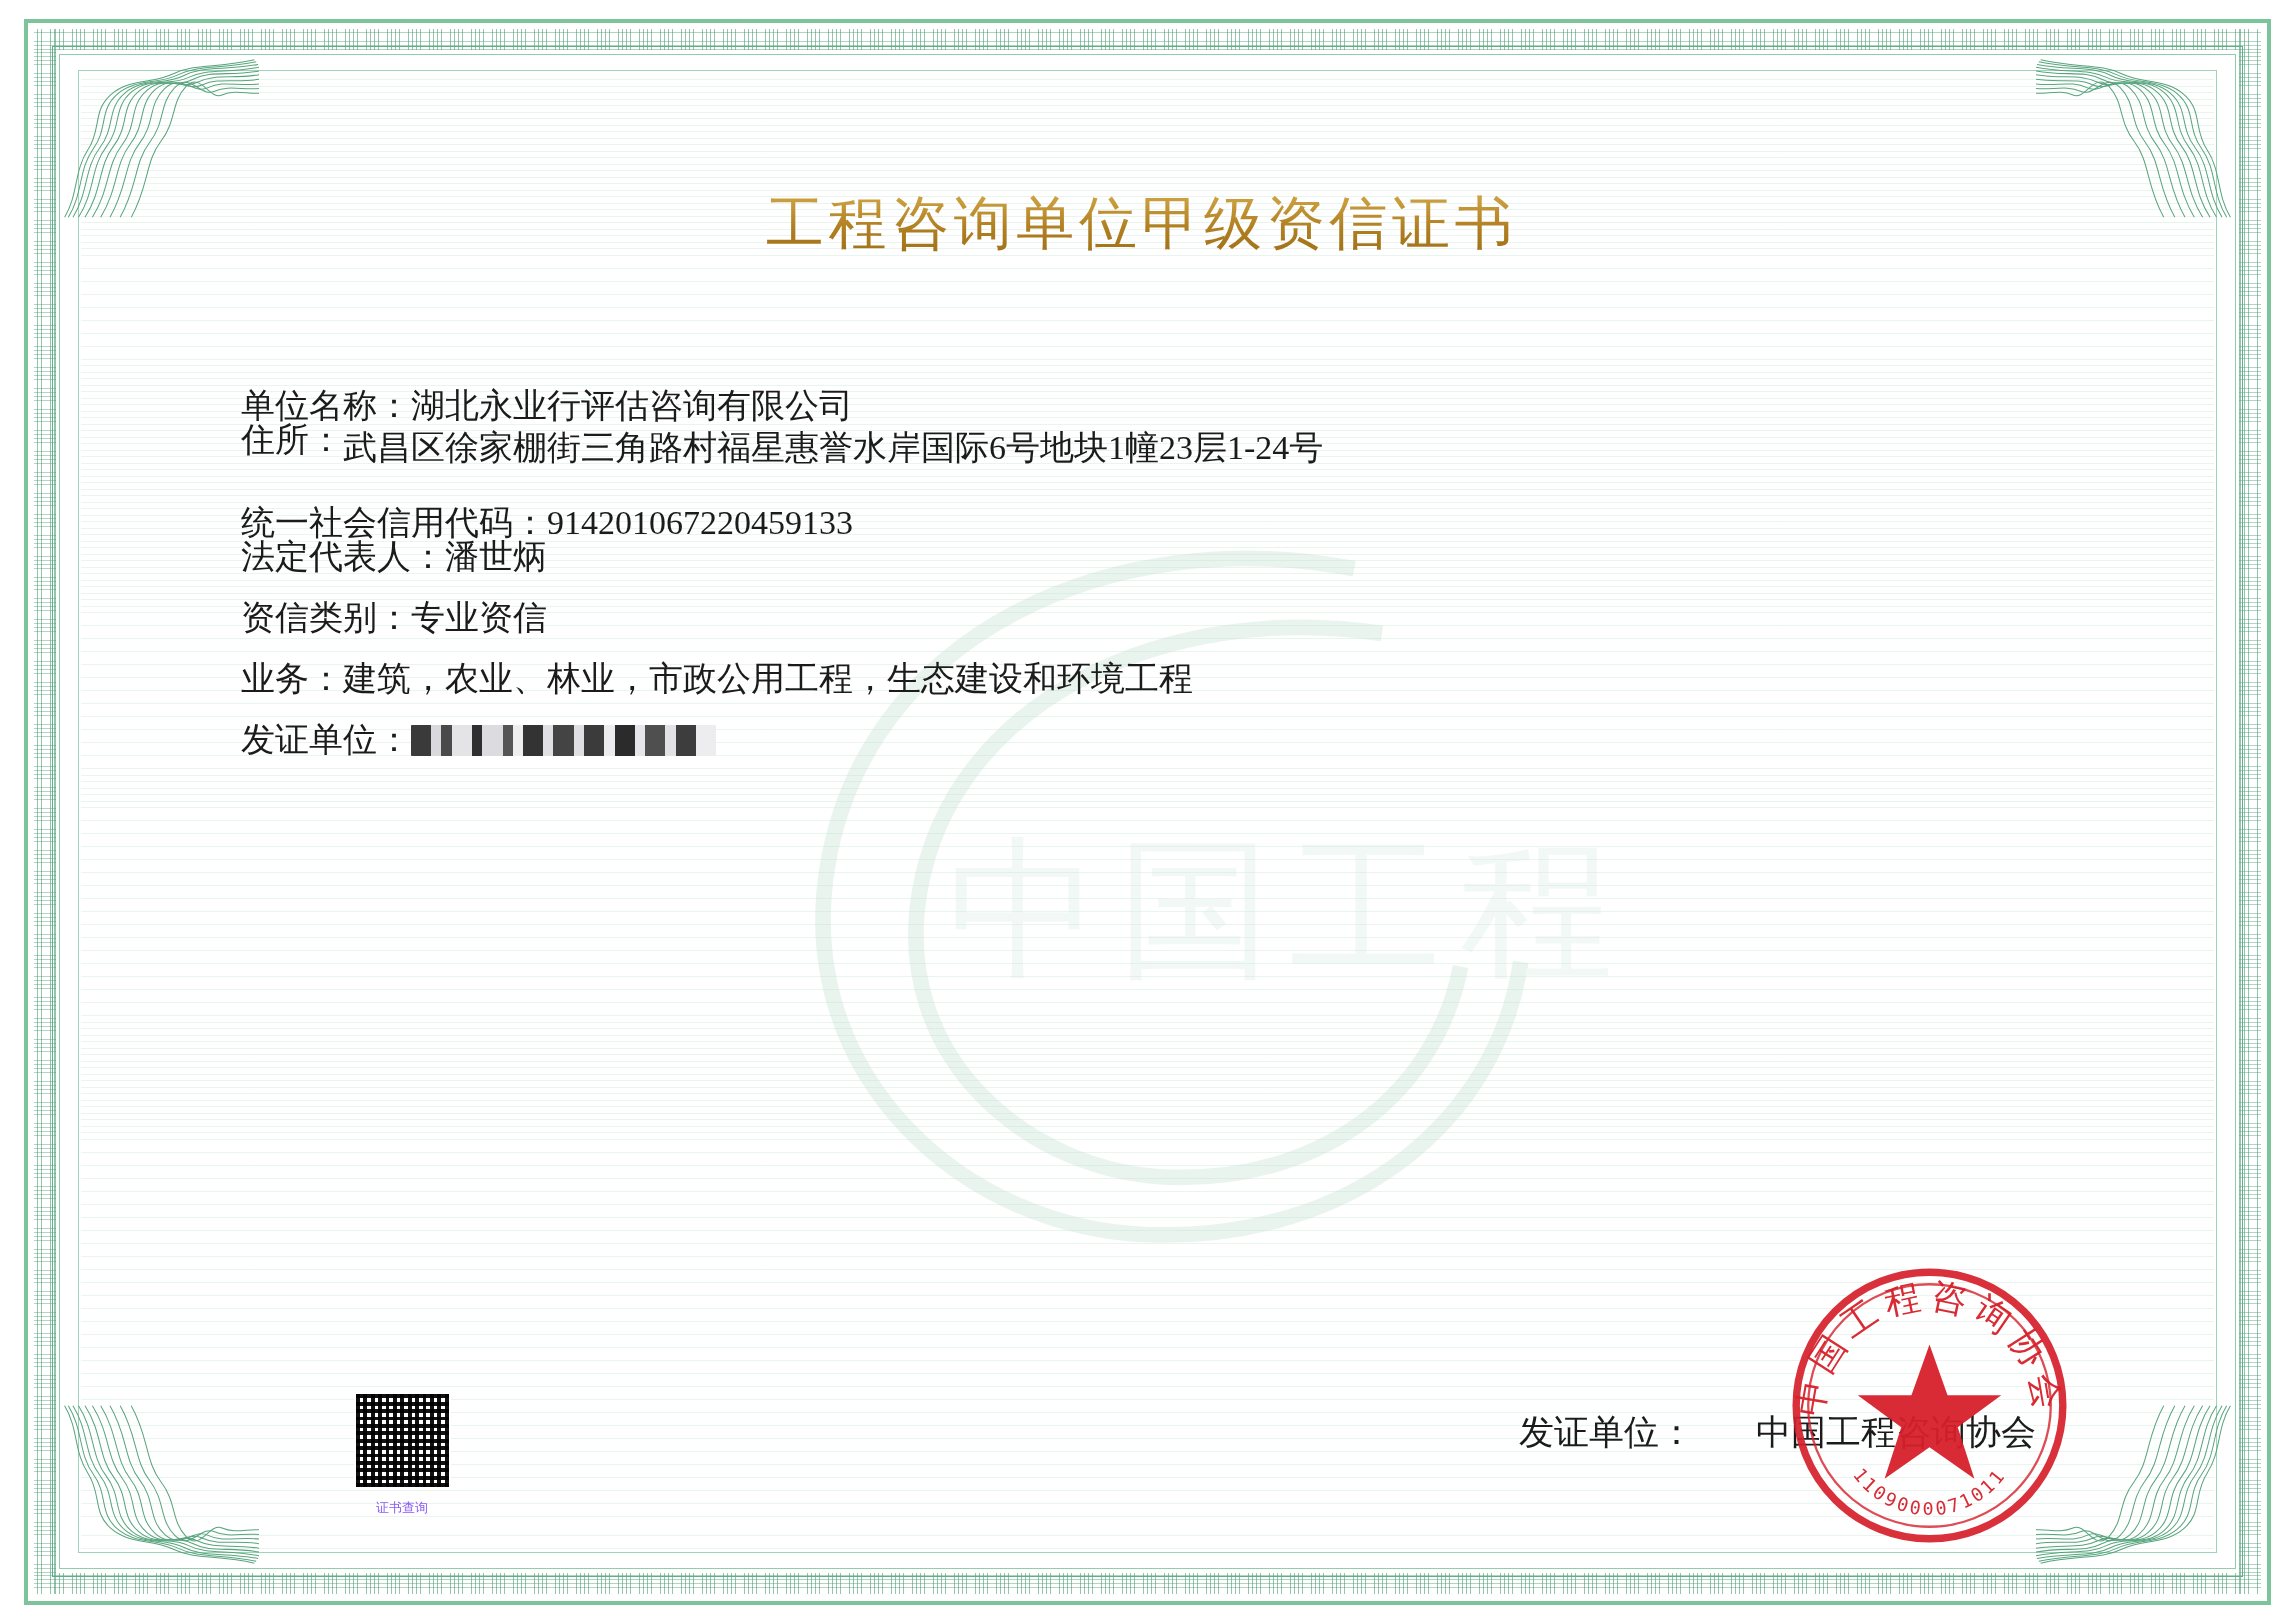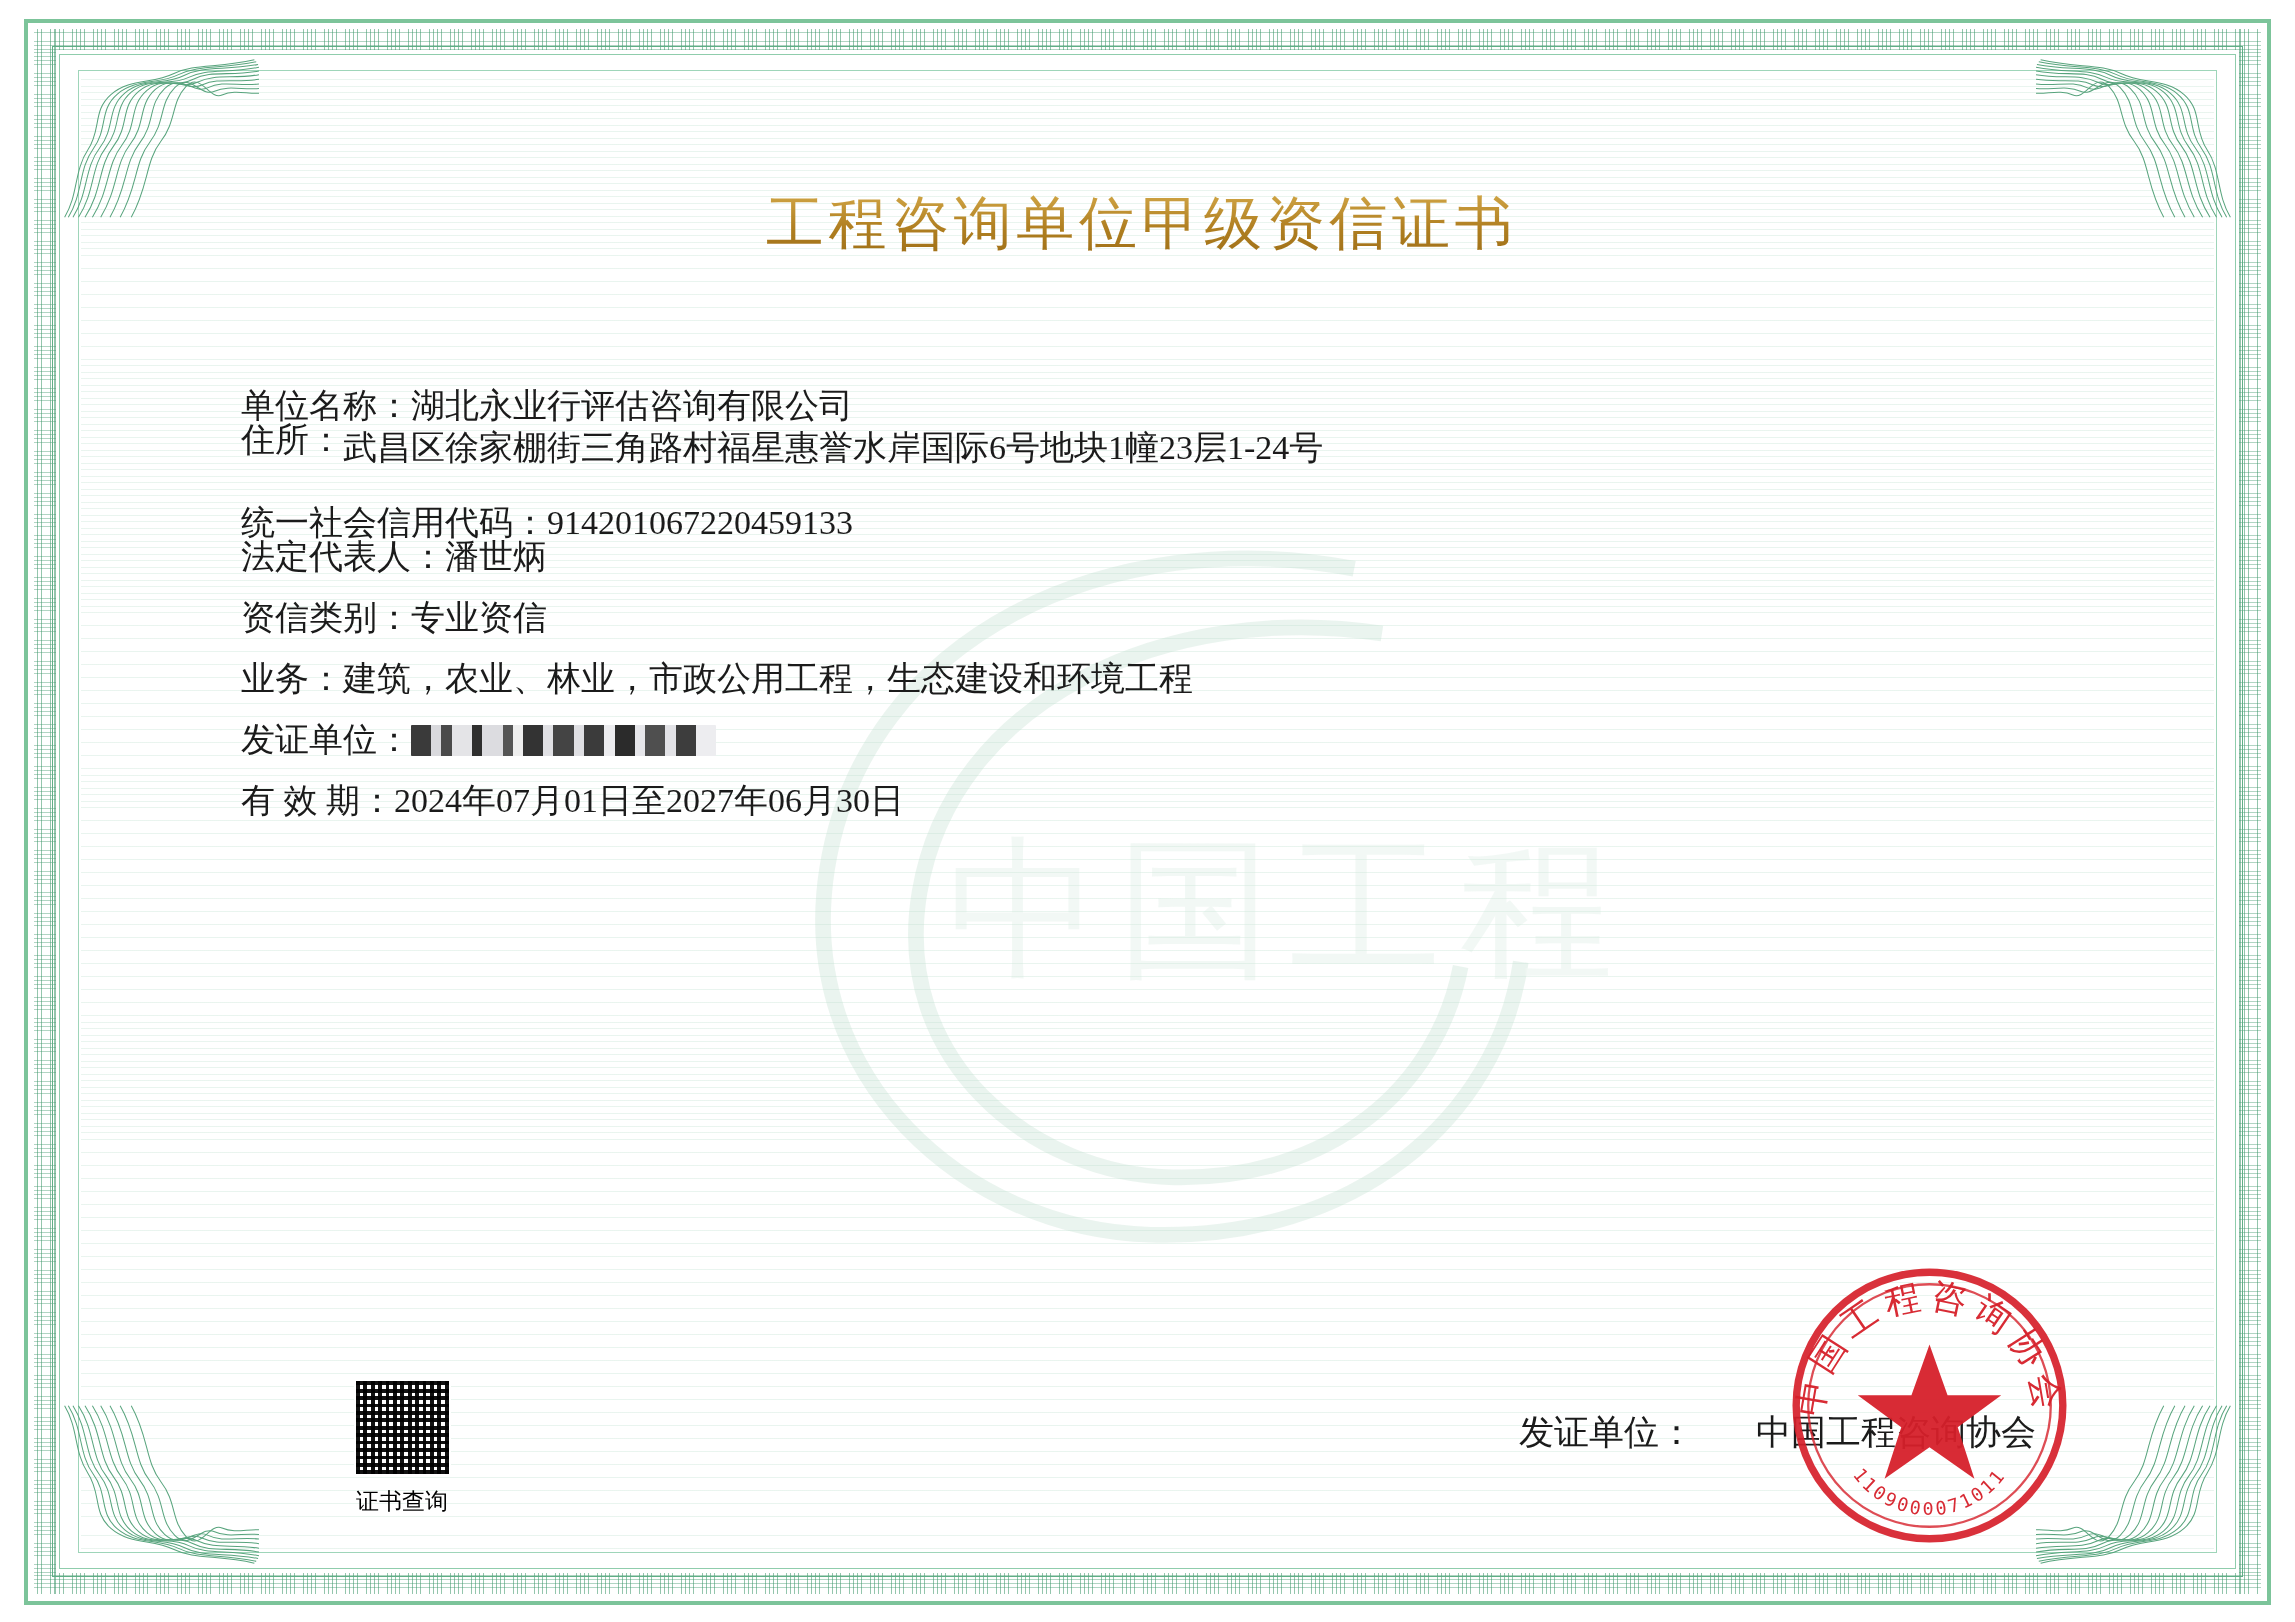--- a/index.html
+++ b/index.html
@@ -218,22 +218,22 @@
     margin: 0 auto 10.2px auto;
     background-color: #ffffff;
     background-image:
       repeating-linear-gradient(90deg, #111 0 3.7px, #fff 3.7px 7.4px),
       repeating-linear-gradient(0deg, #111 0 3.7px, #fff 3.7px 7.4px);
     background-blend-mode: multiply;
     border: 2.8px solid #ffffff;
     box-sizing: content-box;
   }
   .qr-caption {
-    font-size: 23px;
-    color: #000000;
+    font-size: 13px;
+    color: #8b5cf6;
     white-space: nowrap;
   }
 </style>
 </head>
 <body>
 
 <div class="certificate">
 
   <div class="border-outer"></div>
   <div class="border-band"></div>
@@ -362,26 +362,20 @@
       </div>
     </div>
 
     <div class="row">
       <div style="display:flex; align-items:center;">
         <span class="label">发证单位：</span>
         <span class="mosaic"></span>
       </div>
     </div>
 
-    <div class="row">
-      <div style="display:flex;">
-        <span class="label label-spaced">有 效 期：</span>
-        <span class="value">2024年07月01日至2027年06月30日</span>
-      </div>
-    </div>
 
   </div>
 
   <div class="issuer">
     <span class="issuer-label">发证单位：</span>
     <span class="issuer-value">中国工程咨询协会</span>
   </div>
 
   <div class="seal">
     <svg width="287" height="287" viewBox="0 0 620 620" xmlns="http://www.w3.org/2000/svg">

